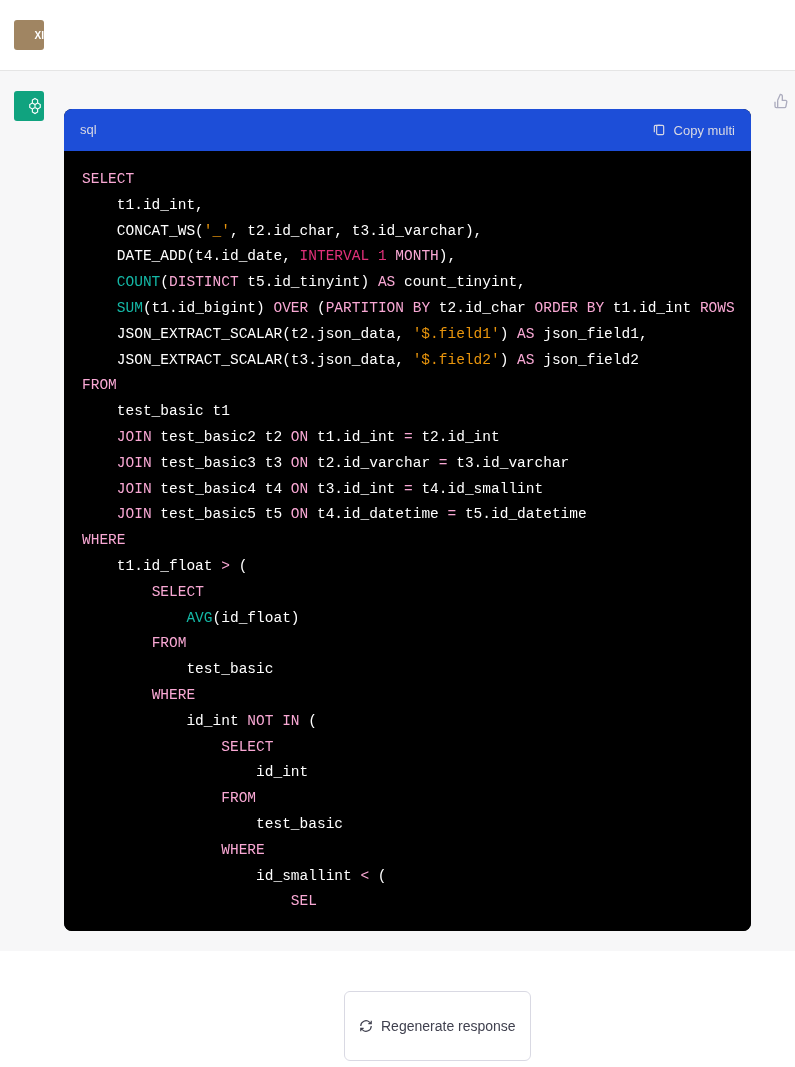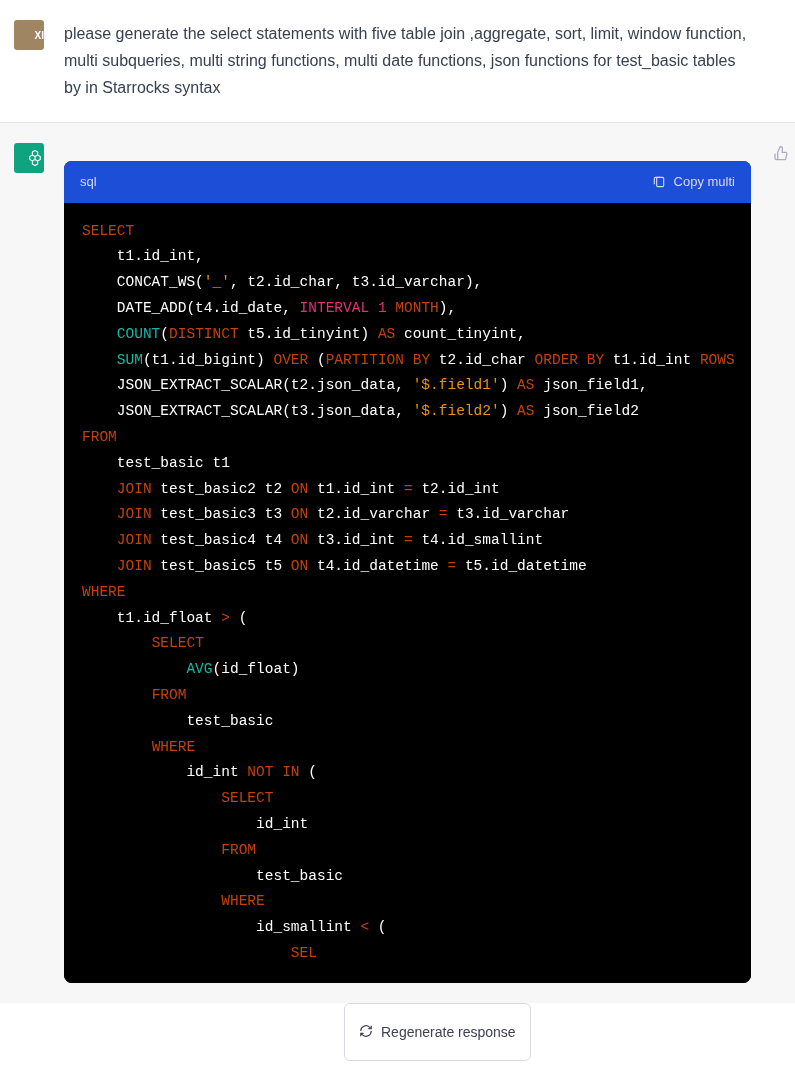--- a/index.html
+++ b/index.html
@@ -78,51 +78,51 @@
     .code-body {
       background: #000000;
       padding: 16px 18px;
       font-family: "SFMono-Regular", Consolas, "Liberation Mono", Menlo, monospace;
       font-size: 14.5px;
       line-height: 1.78;
       color: #ffffff;
       overflow-x: auto;
       white-space: pre;
     }
-    .tok-kw  { color: #c2410c; }
+    .tok-kw  { color: #f9a8d4; }
     .tok-str { color: #e9950c; }
     .tok-fn  { color: #14b8a6; }
     .tok-lit { color: #df3079; }
     .tok-pln { color: #ffffff; }
     .regen-wrap {
       position: fixed;
       left: 344px;
       bottom: 6px;
     }
     .regen-btn {
       background: #ffffff;
       border: 1px solid #d9d9e3;
       border-radius: 6px;
-      padding: 20px 14px;
+      padding: 26px 14px;
       display: inline-flex;
+      align-items: center;
       gap: 8px;
       font-size: 14px;
       color: #40414f;
       cursor: pointer;
     }
     .regen-btn svg { width: 14px; height: 14px; }
   </style>
 </head>
 <body>
 
 <div class="message-row user-row">
   <div class="avatar avatar-user">
     <span>XI</span>
   </div>
-  <div class="msg-content">please generate the select statements with five table join ,aggregate, sort, limit, window function, multi subqueries,  multi string functions, multi date functions,  json functions for test_basic tables by in Starrocks syntax</div>
 </div>
 
 <div class="message-row assistant-row">
   <div class="avatar avatar-assistant">
     <svg viewBox="0 0 24 24" fill="none" stroke="#ffffff" stroke-width="1.5">
       <path d="M12 2l3.5 2v4l3.5 2v4l-3.5 2v4L12 22l-3.5-2v-4L5 14v-4l3.5-2V4L12 2z"></path>
       <path d="M8.5 8L12 10l3.5-2M12 10v4M8.5 16L12 14l3.5 2"></path>
     </svg>
   </div>
   <div class="msg-content">

